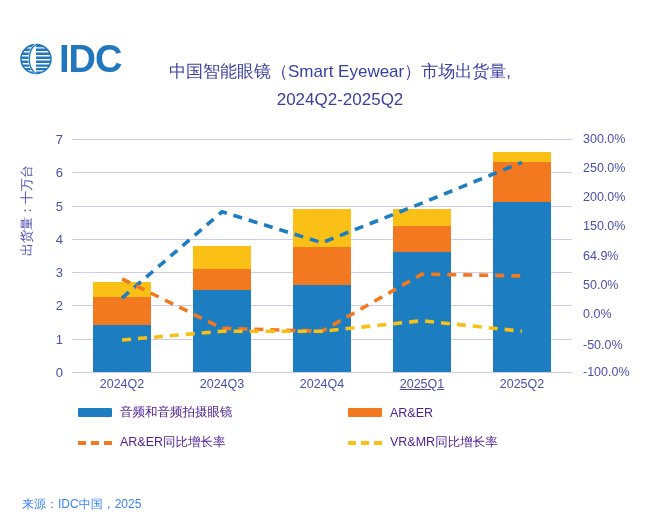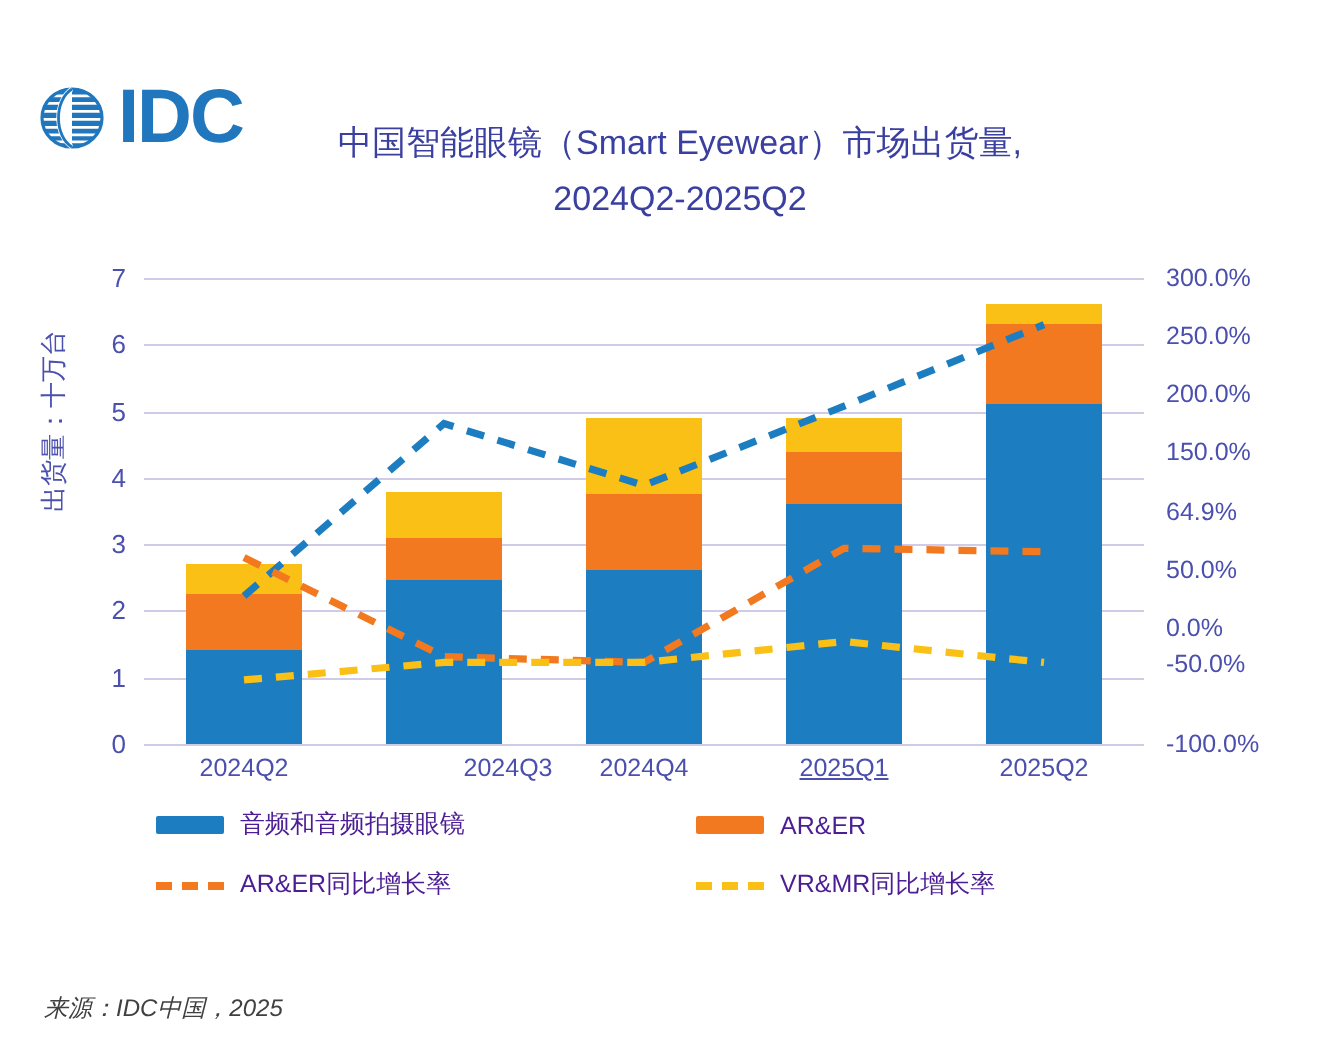--- a/index.html
+++ b/index.html
@@ -33,21 +33,21 @@
   
   .xlabel{position:absolute;top:238px;transform:translateX(-50%);
     font-size:12.5px;color:#4b4fae;white-space:nowrap;}
   
   #legend{position:absolute;left:78px;top:404px;width:530px;
     display:grid;grid-template-columns:270px 260px;row-gap:13px;}
   .legend-item{display:flex;align-items:center;gap:8px;font-size:12.5px;color:#4c1d95;white-space:nowrap;}
   .swatch{width:34px;height:9px;flex:0 0 34px;border-radius:1px;}
   .dashsw{width:34px;height:0;flex:0 0 34px;border-top:4px dashed;}
   
-  #source{position:absolute;left:22px;top:496px;font-size:12px;color:#404040;font-style:italic;}
+  #source{position:absolute;left:22px;top:496px;font-size:12px;color:#3b82f6;}
 </style>
 </head>
 <body>
 
 <div id="logo">
   <svg width="36" height="38" viewBox="0 0 36 38">
     <defs>
       <clipPath id="globeclip">
           <ellipse cx="18" cy="19" rx="15" ry="14.5"></ellipse>
         </clipPath>
@@ -93,21 +93,21 @@
       <div class="ytick" style="top: 199.714px;">1</div>
       <div class="ytick" style="top: 166.429px;">2</div>
       <div class="ytick" style="top: 133.143px;">3</div>
       <div class="ytick" style="top: 99.8571px;">4</div>
       <div class="ytick" style="top: 66.5714px;">5</div>
       <div class="ytick" style="top: 33.2857px;">6</div>
       <div class="ytick" style="top: 0px;">7</div>
     </div>
   <div id="y2tick-layer">
       <div class="y2tick" style="top: 233px;">-100.0%</div>
-      <div class="y2tick" style="top: 193px;">-50.0%</div>
+      <div class="y2tick" style="top: 206px;">-50.0%</div>
       <div class="y2tick" style="top: 174.75px;">0.0%</div>
       <div class="y2tick" style="top: 145.625px;">50.0%</div>
       <div class="y2tick" style="top: 116.5px;">64.9%</div>
       <div class="y2tick" style="top: 87.375px;">150.0%</div>
       <div class="y2tick" style="top: 58.25px;">200.0%</div>
       <div class="y2tick" style="top: 29.125px;">250.0%</div>
       <div class="y2tick" style="top: 0px;">300.0%</div>
     </div>
   <div id="bars-layer">
       <div class="bargroup" style="left: 21px; height: 233px;">
@@ -136,21 +136,21 @@
         <div class="seg" style="background: rgb(250, 192, 22); top: 13.3143px; height: 9.98571px;"></div>
       </div>
     </div>
   <svg id="lines-layer" width="500" height="233" viewBox="0 0 500 233" style="position:absolute;left:0;top:0;overflow:visible">
       <polyline points="50,159.02249999999998 150,72.8125 250,103.685 350,64.07500000000002 450,23.299999999999983" fill="none" stroke="#1c7dc0" stroke-width="3.6" stroke-dasharray="9 7" stroke-linecap="butt"></polyline>
       <polyline points="50,139.8 150,189.3125 250,192.225 350,135.14 450,136.8875" fill="none" stroke="#f2791f" stroke-width="3.6" stroke-dasharray="9 7" stroke-linecap="butt"></polyline>
       <polyline points="50,200.9625 150,192.225 250,192.225 350,181.74 450,192.225" fill="none" stroke="#fac016" stroke-width="3.6" stroke-dasharray="9 7" stroke-linecap="butt"></polyline>
     </svg>
   <div id="xlabel-layer">
       <div class="xlabel" style="left: 50px;">2024Q2</div>
-      <div class="xlabel" style="left: 150px; margin-left: 32px;">2024Q3</div>
+      <div class="xlabel" style="left: 150px;">2024Q3</div>
       <div class="xlabel" style="left: 250px;">2024Q4</div>
       <div class="xlabel" style="left: 350px; text-decoration: underline;">2025Q1</div>
       <div class="xlabel" style="left: 450px;">2025Q2</div>
     </div>
 </div>
 
 <div id="legend">
     <div class="legend-item">
       <span class="swatch" style="background: rgb(28, 125, 192);"></span>
       <span>音频和音频拍摄眼镜</span>

